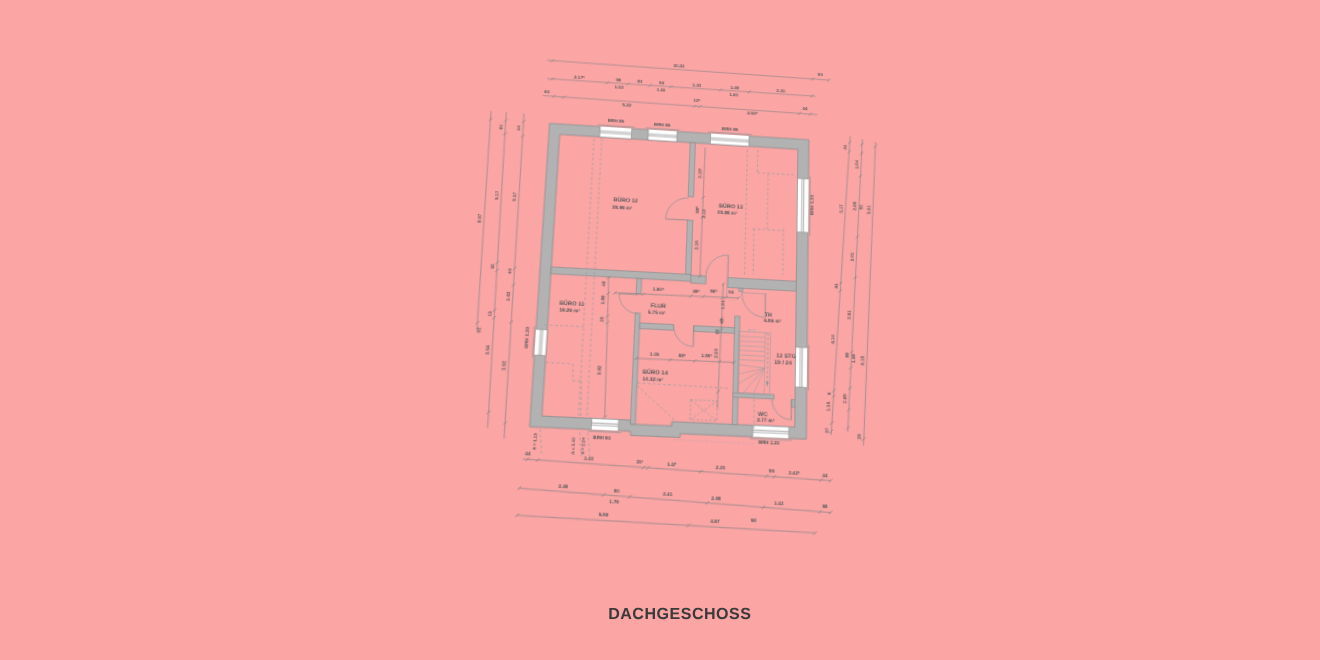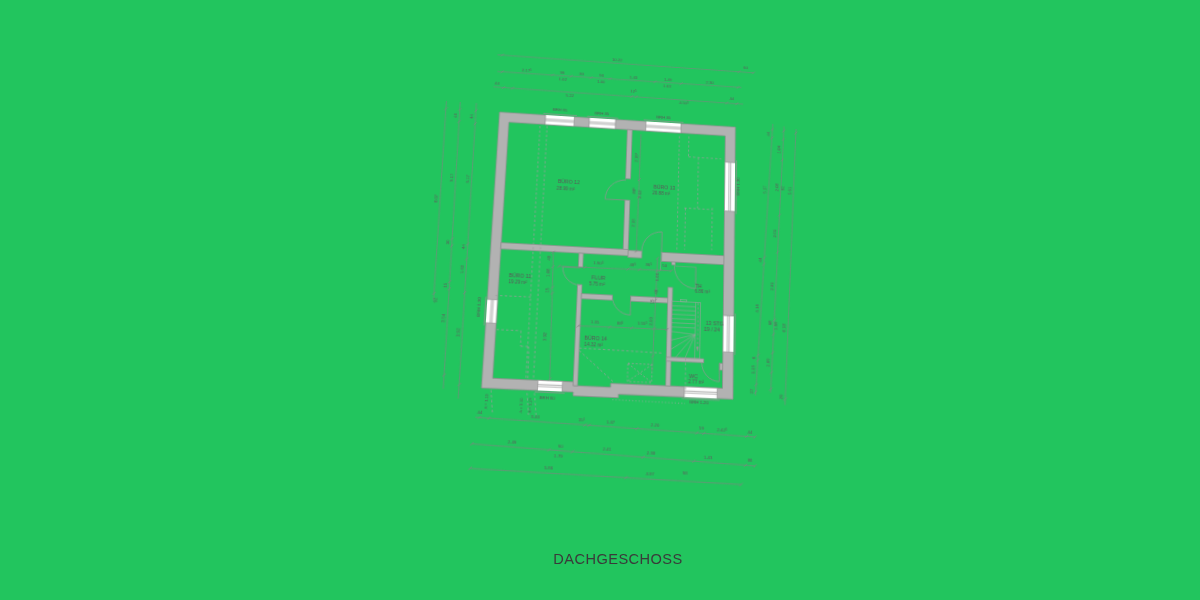--- a/index.html
+++ b/index.html
@@ -1,15 +1,15 @@
 <!DOCTYPE html>
 <html><head><meta charset="utf-8">
 <style>
 html,body{margin:0;padding:0;background:#fff;}
-#stage{position:relative;width:1200px;height:600px;background:#22c55e;overflow:hidden;font-family:"Liberation Sans",sans-serif;}
+#stage{position:relative;width:1200px;height:600px;background:#fca5a5;overflow:hidden;font-family:"Liberation Sans",sans-serif;font-weight:bold;}
 #plan{position:absolute;left:0;top:0;width:480px;height:500px;transform-origin:0 0;transform:matrix3d(1.004870,0.069520,0,0.00006968,-0.173151,0.906630,0,-0.00022423,0,0,1,0,408.0958,22.0702,0,1);filter:blur(0.24px);}
 #title{position:absolute;left:18px;top:551px;width:1200px;text-align:center;font-size:14.6px;color:#3a3a3a;letter-spacing:0.45px;filter:blur(0.3px);}
 text{font-family:"Liberation Sans",sans-serif;}
 </style></head>
 <body>
 <div id="stage">
 
 <div id="plan">
 <svg width="480" height="500" viewBox="-100 -90 480 500" xmlns="http://www.w3.org/2000/svg">
 

